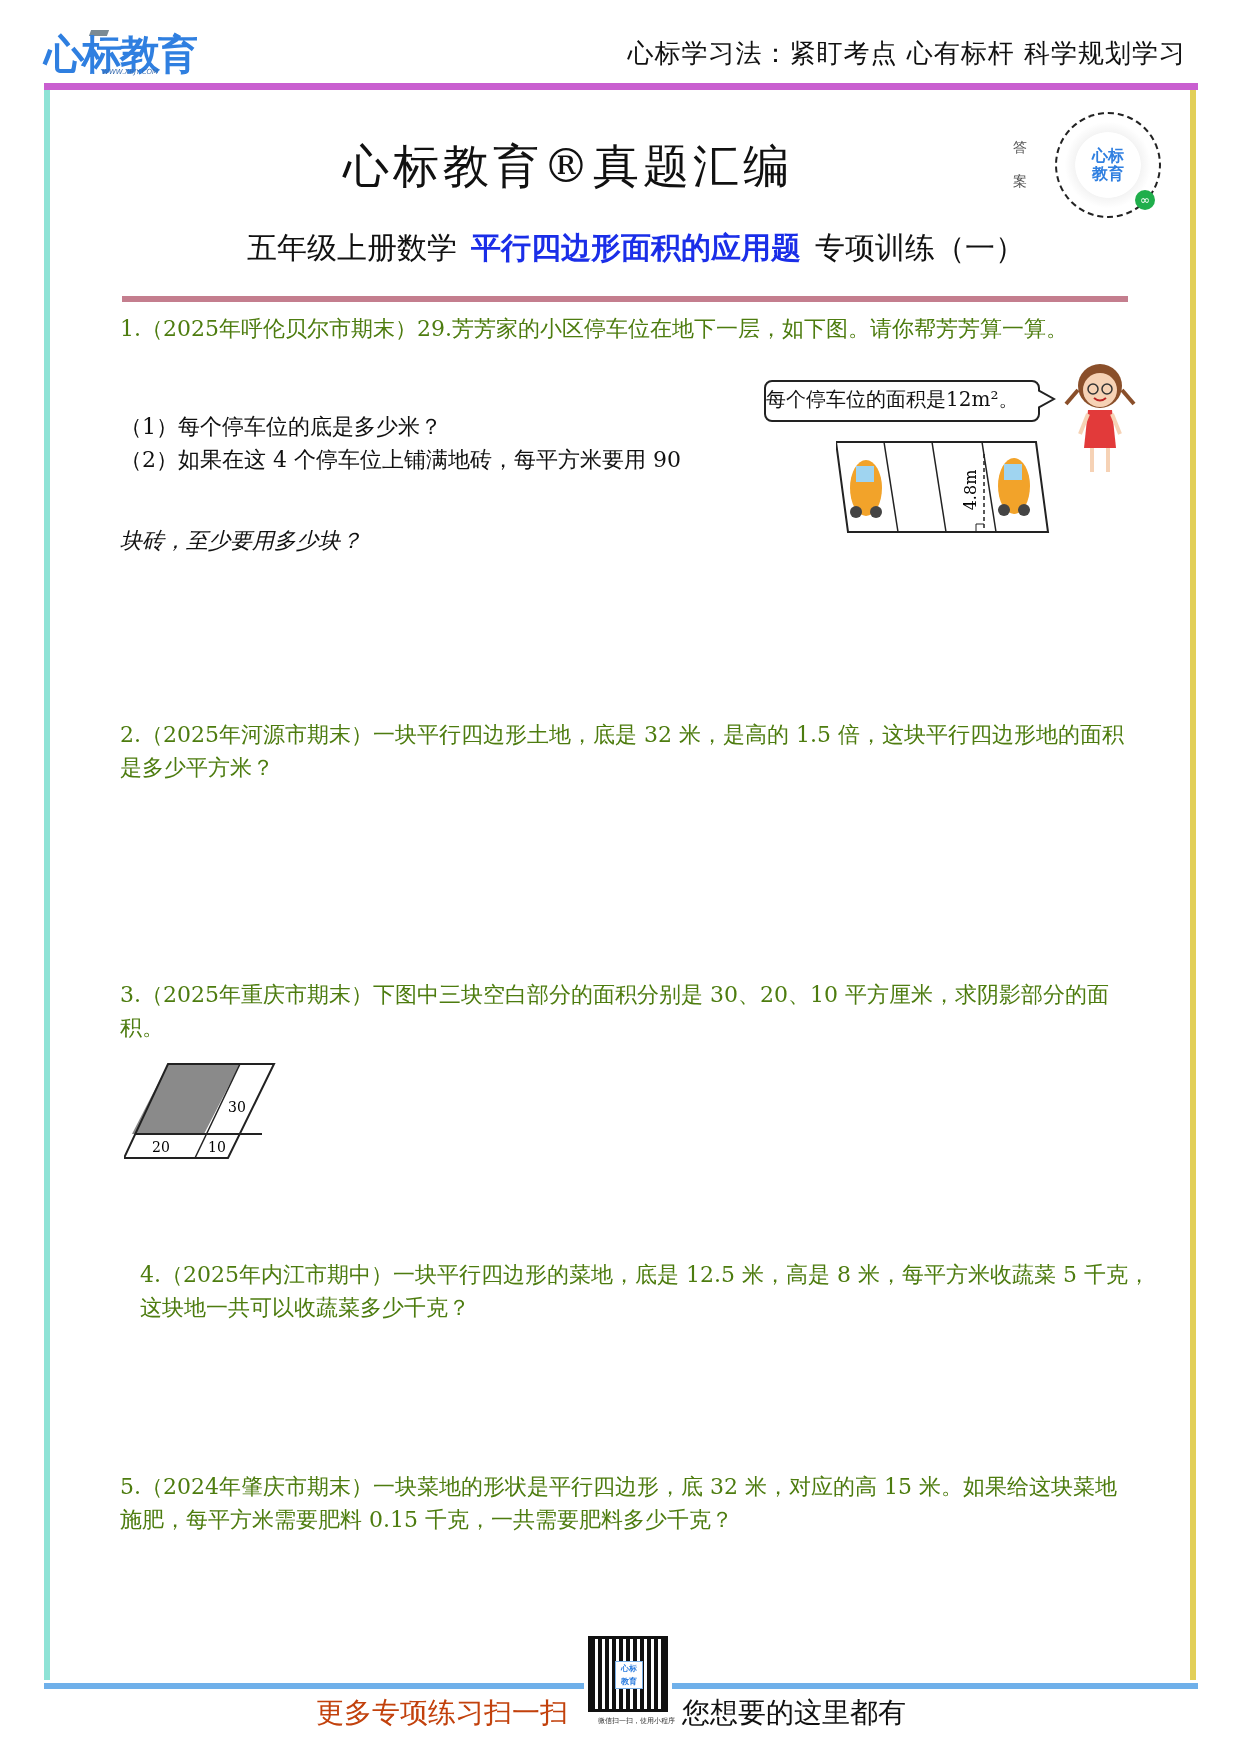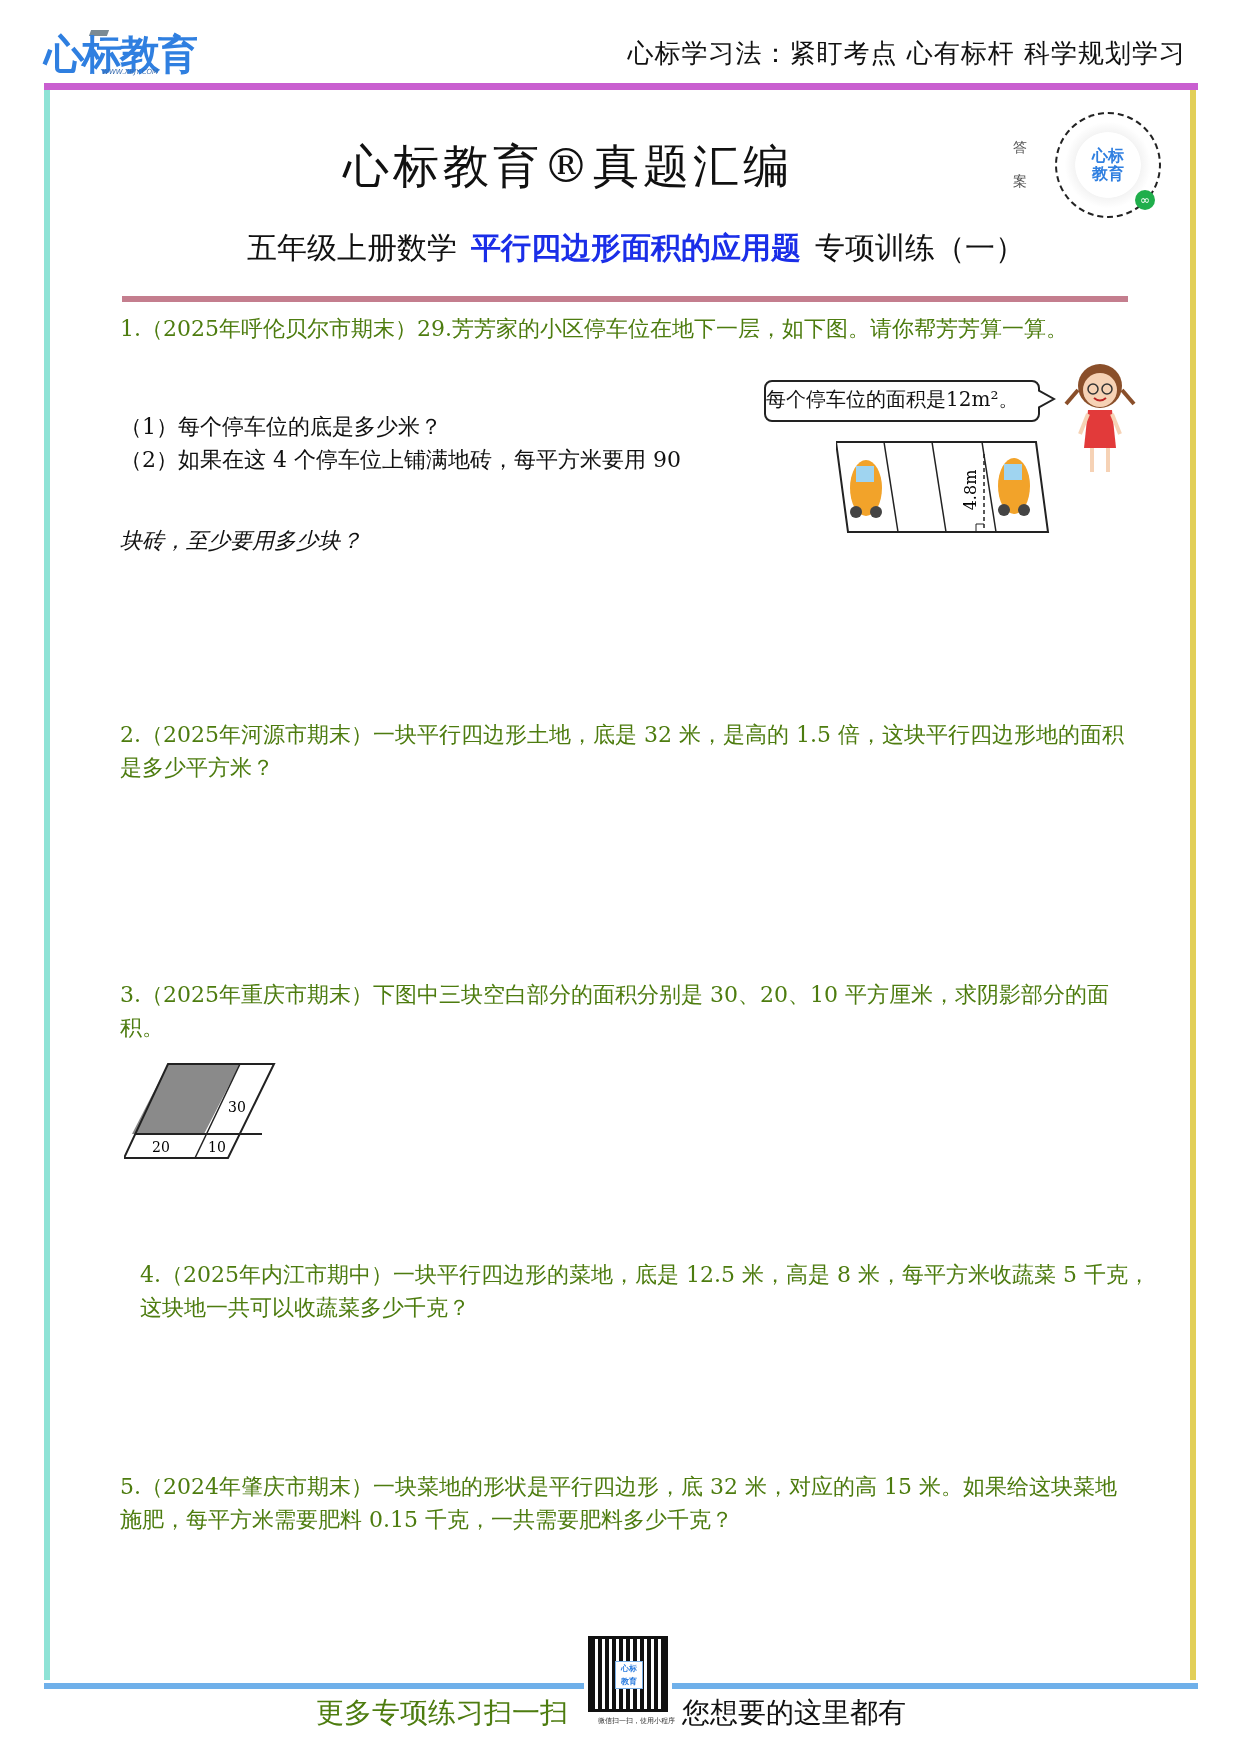--- a/index.html
+++ b/index.html
@@ -36,21 +36,21 @@
     
     .bubble { position: absolute; left: 764px; top: 380px; width: 276px; height: 42px; border: 2px solid #222; border-radius: 8px; font-family: "DejaVu Serif", "Liberation Serif", serif; font-size: 20px; line-height: 34px; padding-left: 0; background: #fff; }
     .bubble-tail { position: absolute; left: 1038px; top: 388px; width: 18px; height: 22px; }
     .girl { position: absolute; left: 1060px; top: 360px; width: 80px; height: 120px; }
     .parking { position: absolute; left: 836px; top: 440px; width: 220px; height: 100px; }
 
     
     .fig3 { position: absolute; left: 124px; top: 1062px; width: 160px; height: 110px; }
 
     
-    .footer-left { position: absolute; left: 316px; top: 1694px; font-family: Liberation Mono, monospace; font-size: 28px; color: #4d7c0f; }
+    .footer-left { position: absolute; left: 316px; top: 1694px; font-family: Liberation Mono, monospace; font-size: 28px; color: #c2410c; }
     .footer-right { position: absolute; left: 682px; top: 1694px; font-family: "DejaVu Sans", "Liberation Sans", sans-serif; font-size: 28px; color: #111; }
     .qr-bottom { position: absolute; left: 588px; top: 1636px; width: 80px; height: 76px; background:
       repeating-linear-gradient(90deg, #111 0 4px, #fff 4px 7px),
       #fff; border: 3px solid #111; }
     .qr-bottom .center { position: absolute; left: 24px; top: 22px; width: 28px; height: 28px; background: #fff; border: 1px solid #7ab0e8; font-family: "DejaVu Sans", sans-serif; font-size: 8px; color: #2f7fe0; text-align: center; line-height: 13px; font-weight: bold; }
     .qr-caption { position: absolute; left: 586px; top: 1716px; font-family: "DejaVu Sans", sans-serif; font-size: 7px; color: #333; white-space: nowrap; margin-left: 12px; }
   </style>
 </head>
 <body>
 

